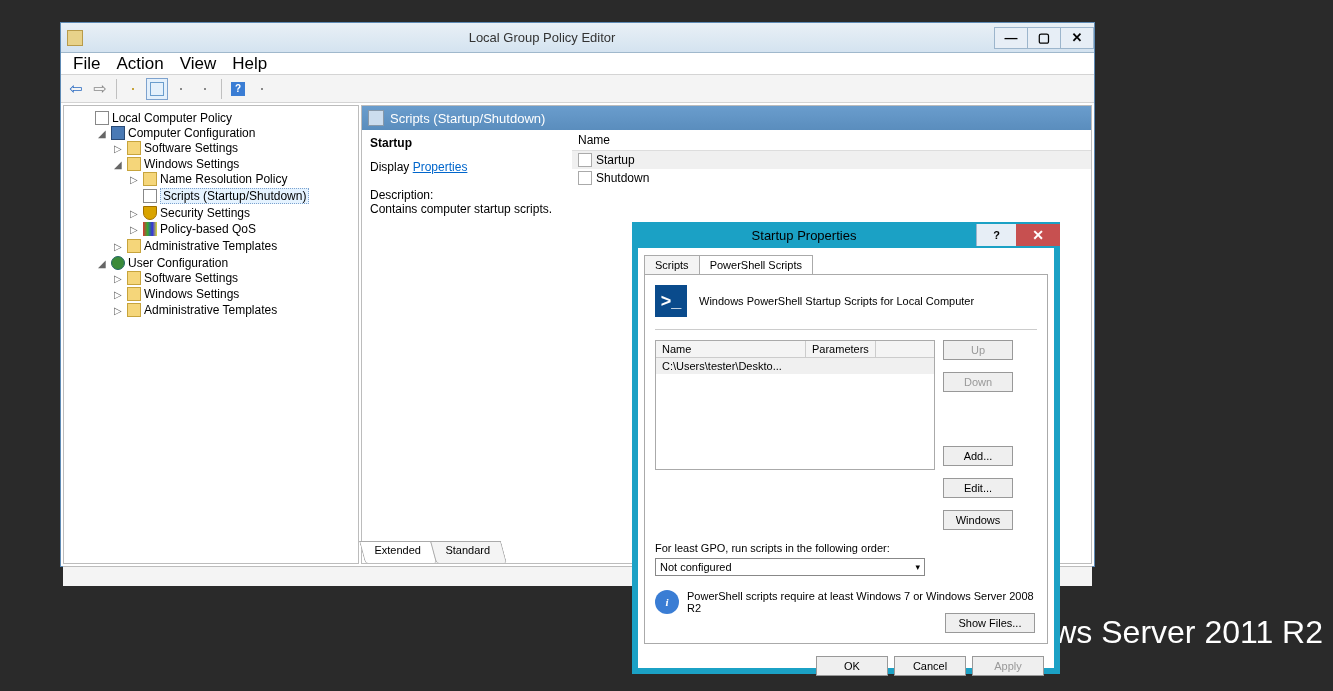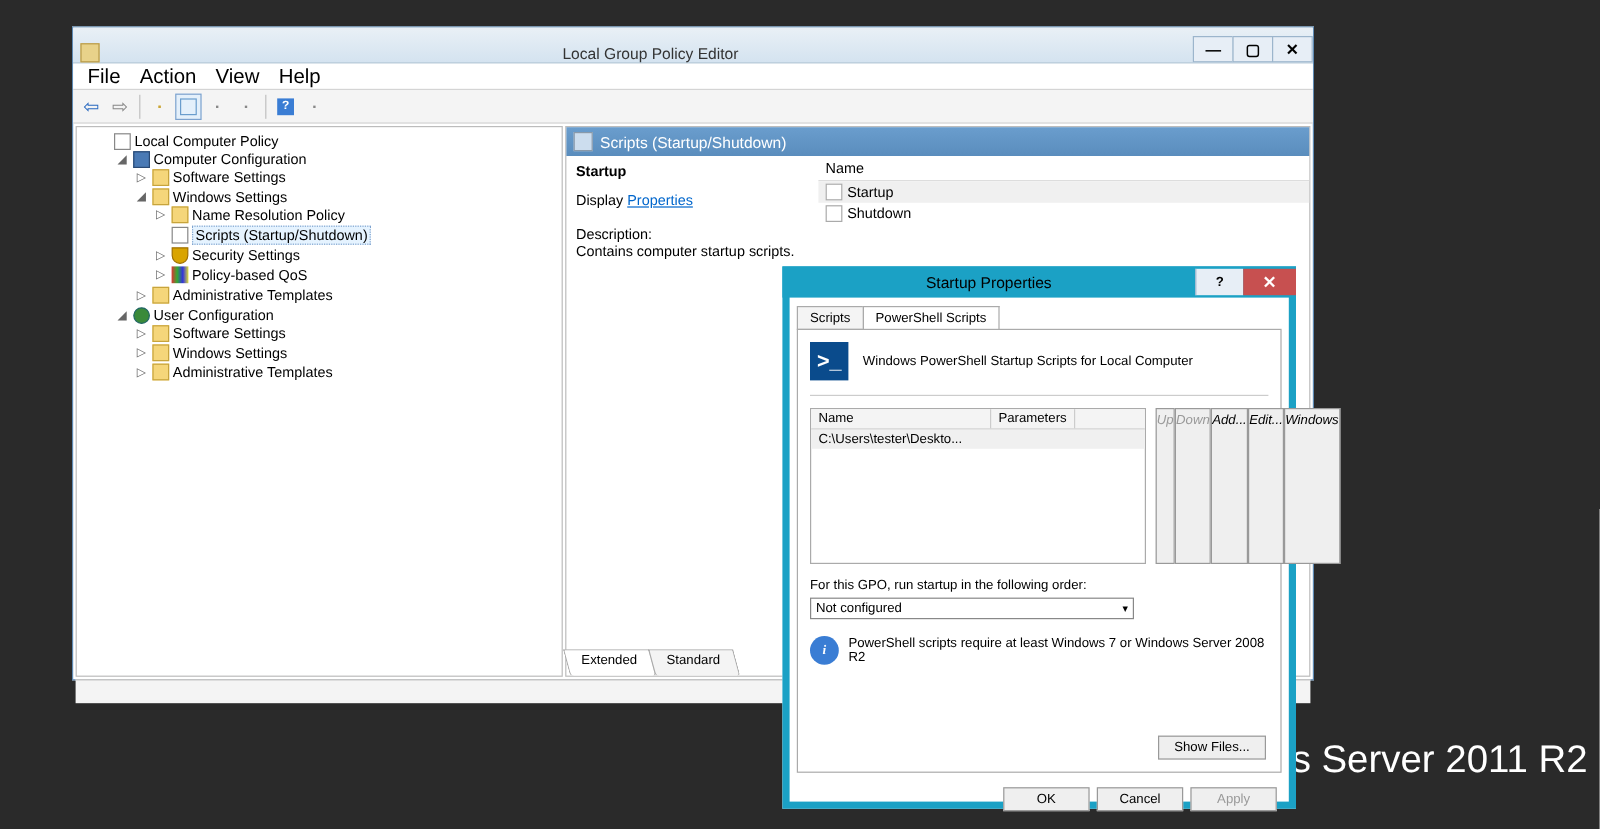--- a/index.html
+++ b/index.html
@@ -1,34 +1,34 @@
 <!DOCTYPE html>
 <html><head>
 <meta charset="utf-8">
 <style>
 * { box-sizing: border-box; margin: 0; padding: 0; font-family: "Segoe UI", Tahoma, sans-serif; }
 body { background: #2a2a2a; width: 1333px; height: 691px; position: relative; overflow: hidden; }
 .desktop-text { position: absolute; right: 10px; bottom: 40px; color: #fff; font-size: 32px; font-weight: 300; }
 
 
 .window { position: absolute; left: 60px; top: 22px; width: 1035px; height: 545px; background: #fff; border: 1px solid #5e8ab4; }
-.titlebar { height: 30px; background: linear-gradient(#e9f0f6,#d4e3f0); display: flex; align-items: flex-end; border-bottom: 1px solid #a0b8cc; }
+.titlebar { height: 30px; background: linear-gradient(#e9f0f6,#d4e3f0); display: flex; align-items: center; border-bottom: 1px solid #a0b8cc; }
 .titlebar .icon { width: 16px; height: 16px; margin: 0 6px; display:inline-block; background:#e8d28a; border:1px solid #b89b4a; }
 .titlebar .title { flex:1; text-align:center; font-size: 13px; color:#333; }
 .winbtns { display:flex; }
 .winbtn { width: 34px; height: 22px; background:#e7eef6; border:1px solid #9cb5cc; margin-left:-1px; display:flex; align-items:center; justify-content:center; font-size:13px; font-weight:bold; cursor:pointer; }
 
 .menubar { height: 22px; background:#fff; border-bottom:1px solid #d4d4d4; display:flex; align-items:center; padding:0 4px; font-size:17px; }
 .menubar span { padding: 2px 8px; cursor:pointer; }
 .toolbar { height: 28px; background:#f4f4f4; border-bottom:1px solid #d4d4d4; display:flex; align-items:center; padding:0 4px; gap:2px; }
 .tbtn { width:22px; height:22px; display:flex; align-items:center; justify-content:center; border:1px solid transparent; cursor:pointer; }
 .sep { width:1px; height:20px; background:#c0c0c0; margin:0 3px; }
 
 .body { display:flex; height: calc(100% - 80px); }
-.treepane { width: 406px; border:1px solid #bcbcbc; margin:2px; padding:4px 2px; font-size:12px; overflow:auto; }
+.treepane { width: 296px; border:1px solid #bcbcbc; margin:2px; padding:4px 2px; font-size:12px; overflow:auto; }
 .tree ul { list-style:none; padding-left: 16px; }
 .tree li { padding: 1px 0; white-space:nowrap; }
 .tree .row { display:flex; align-items:center; gap:3px; cursor:pointer; }
 .tree .exp { width:10px; font-size:10px; color:#666; }
 .tree .ticon { width:14px; height:14px; display:inline-block; }
 .ticon.folder { background:#f5d67a; border:1px solid #c7a43c; }
 .ticon.comp { background:#4a7ab5; border:1px solid #2a4a75; }
 .ticon.doc { background:#fff; border:1px solid #888; }
 .ticon.shield { background:#d9a400; border:1px solid #a07000; border-radius:0 0 50% 50%; }
 .ticon.bars { background:linear-gradient(90deg,#d33,#3a3,#33d,#dd3); }
@@ -49,41 +49,41 @@
 .listitem.sel { background:#f0f0f0; }
 .listitem .licon { width:14px; height:14px; background:#fff; border:1px solid #aaa; }
 
 .tabs { position:absolute; left:0; bottom:0; height:22px; display:flex; font-size:11px; }
 .tab { border:1px solid #aaa; border-bottom:none; padding:2px 12px; background:#f4f4f4; margin-right:-1px; cursor:pointer; border-radius:0 0 3px 3px; transform:skewX(15deg); }
 .tab span { display:inline-block; transform:skewX(-15deg); }
 .tab.active { background:#fff; }
 .statusbar { height:20px; border-top:1px solid #bcbcbc; background:#f4f4f4; margin:0 2px 2px 2px; }
 
 
-.dialog { position:absolute; left:652px; top:222px; width:428px; height:452px; background:#fff; border:6px solid #1ba1c5; font-size:11px; }
+.dialog { position:absolute; left:632px; top:222px; width:428px; height:452px; background:#fff; border:6px solid #1ba1c5; font-size:11px; }
 .dlg-title { height:26px; background:#1ba1c5; margin:-6px -6px 0 -6px; display:flex; align-items:center; color:#000; }
 .dlg-title .t { flex:1; text-align:center; font-size:13px; }
 .dlg-title .help { width:40px; height:22px; background:#e7eef6; border-left:1px solid #9cb5cc; display:flex; align-items:center; justify-content:center; font-weight:bold; cursor:pointer; }
 .dlg-title .close { width:44px; height:22px; background:#c75050; color:#fff; display:flex; align-items:center; justify-content:center; font-weight:bold; cursor:pointer; font-size:14px; }
 .dlg-body { padding:6px; }
 .dlg-tabs { display:flex; font-size:11px; }
 .dlg-tab { border:1px solid #aaa; padding:3px 10px; background:#f4f4f4; margin-right:-1px; cursor:pointer; position:relative; top:1px; }
 .dlg-tab.active { background:#fff; border-bottom:1px solid #fff; }
 .dlg-panel { border:1px solid #aaa; padding:10px; height:370px; position:relative; }
 .ps-hdr { display:flex; align-items:center; gap:12px; margin-bottom:12px; }
 .ps-icon { width:32px; height:32px; background:#0a4b8c; display:flex; align-items:center; justify-content:center; color:#fff; font-size:18px; font-weight:bold; }
 .ps-text { font-size:11px; }
 .hr { border-top:1px solid #ccc; margin:6px 0 10px 0; }
 .tablewrap { display:flex; gap:8px; }
 .table { border:1px solid #aaa; width:280px; height:130px; }
 .thdr { display:flex; background:#f4f4f4; border-bottom:1px solid #ccc; font-size:11px; }
 .thdr span { padding:2px 6px; border-right:1px solid #ccc; }
 .thdr span:first-child { width:150px; }
 .trow { padding:2px 6px; background:#f0f0f0; font-size:11px; }
-.btncol { display:flex; flex-direction:row; gap:0; width:70px;font-style:italic; }
+.btncol { display:flex; flex-direction:column; gap:12px; width:70px; }
 .btn { border:1px solid #999; background:#efefef; padding:3px 0; text-align:center; font-size:11px; cursor:pointer; }
 .btn.disabled { color:#999; }
 .order-label { margin-top:12px; font-size:11px; }
 .combo { width:270px; border:1px solid #888; padding:2px 4px; margin-top:4px; font-size:11px; background:#fff; display:flex; justify-content:space-between; align-items:center; cursor:pointer; }
 .combo .ar { font-size:9px; }
 .info-row { display:flex; gap:8px; margin-top:14px; align-items:flex-start; }
 .info-icon { width:24px; height:24px; background:#3a7dd4; border-radius:50%; color:#fff; display:flex; align-items:center; justify-content:center; font-weight:bold; font-style:italic; font-family:serif; }
 .info-text { font-size:11px; flex:1; }
 .show-files { position:absolute; right:12px; bottom:10px;margin-top:14px; }
 .dlg-buttons { display:flex; justify-content:flex-end; gap:6px; padding:6px 10px; }
@@ -312,21 +312,21 @@
         </div>
         <div class="btncol">
           <div class="btn disabled">Up</div>
           <div class="btn disabled">Down</div>
           <div style="height:30px"></div>
           <div class="btn">Add...</div>
           <div class="btn">Edit...</div>
           <div class="btn">Windows</div>
         </div>
       </div>
-      <div class="order-label">For this GPO, run startup in the following order:</div>
+      <div class="order-label">For least GPO, run scripts in the following order:</div>
       <div class="combo">
         <span>Not configured</span>
         <span class="ar">▾</span>
       </div>
       <div class="info-row">
         <div class="info-icon">i</div>
         <div class="info-text">PowerShell scripts require at least Windows 7 or Windows Server 2008 R2</div>
       </div>
       <div class="btn show-files" style="width:90px">Show Files...</div>
     </div>

